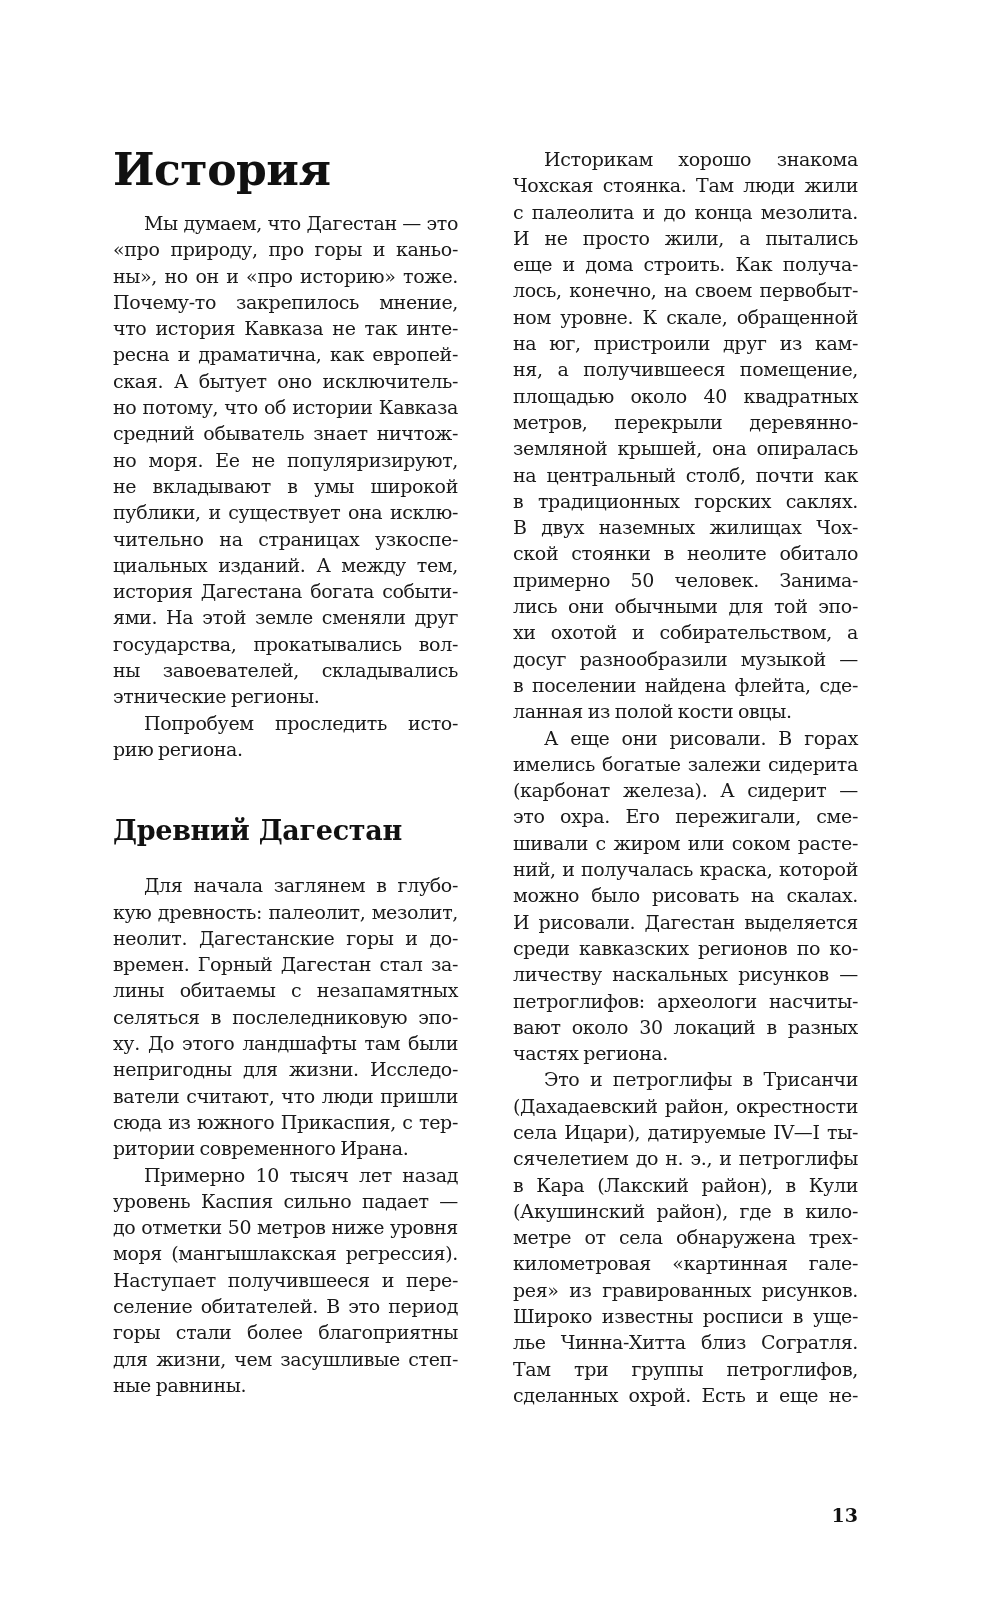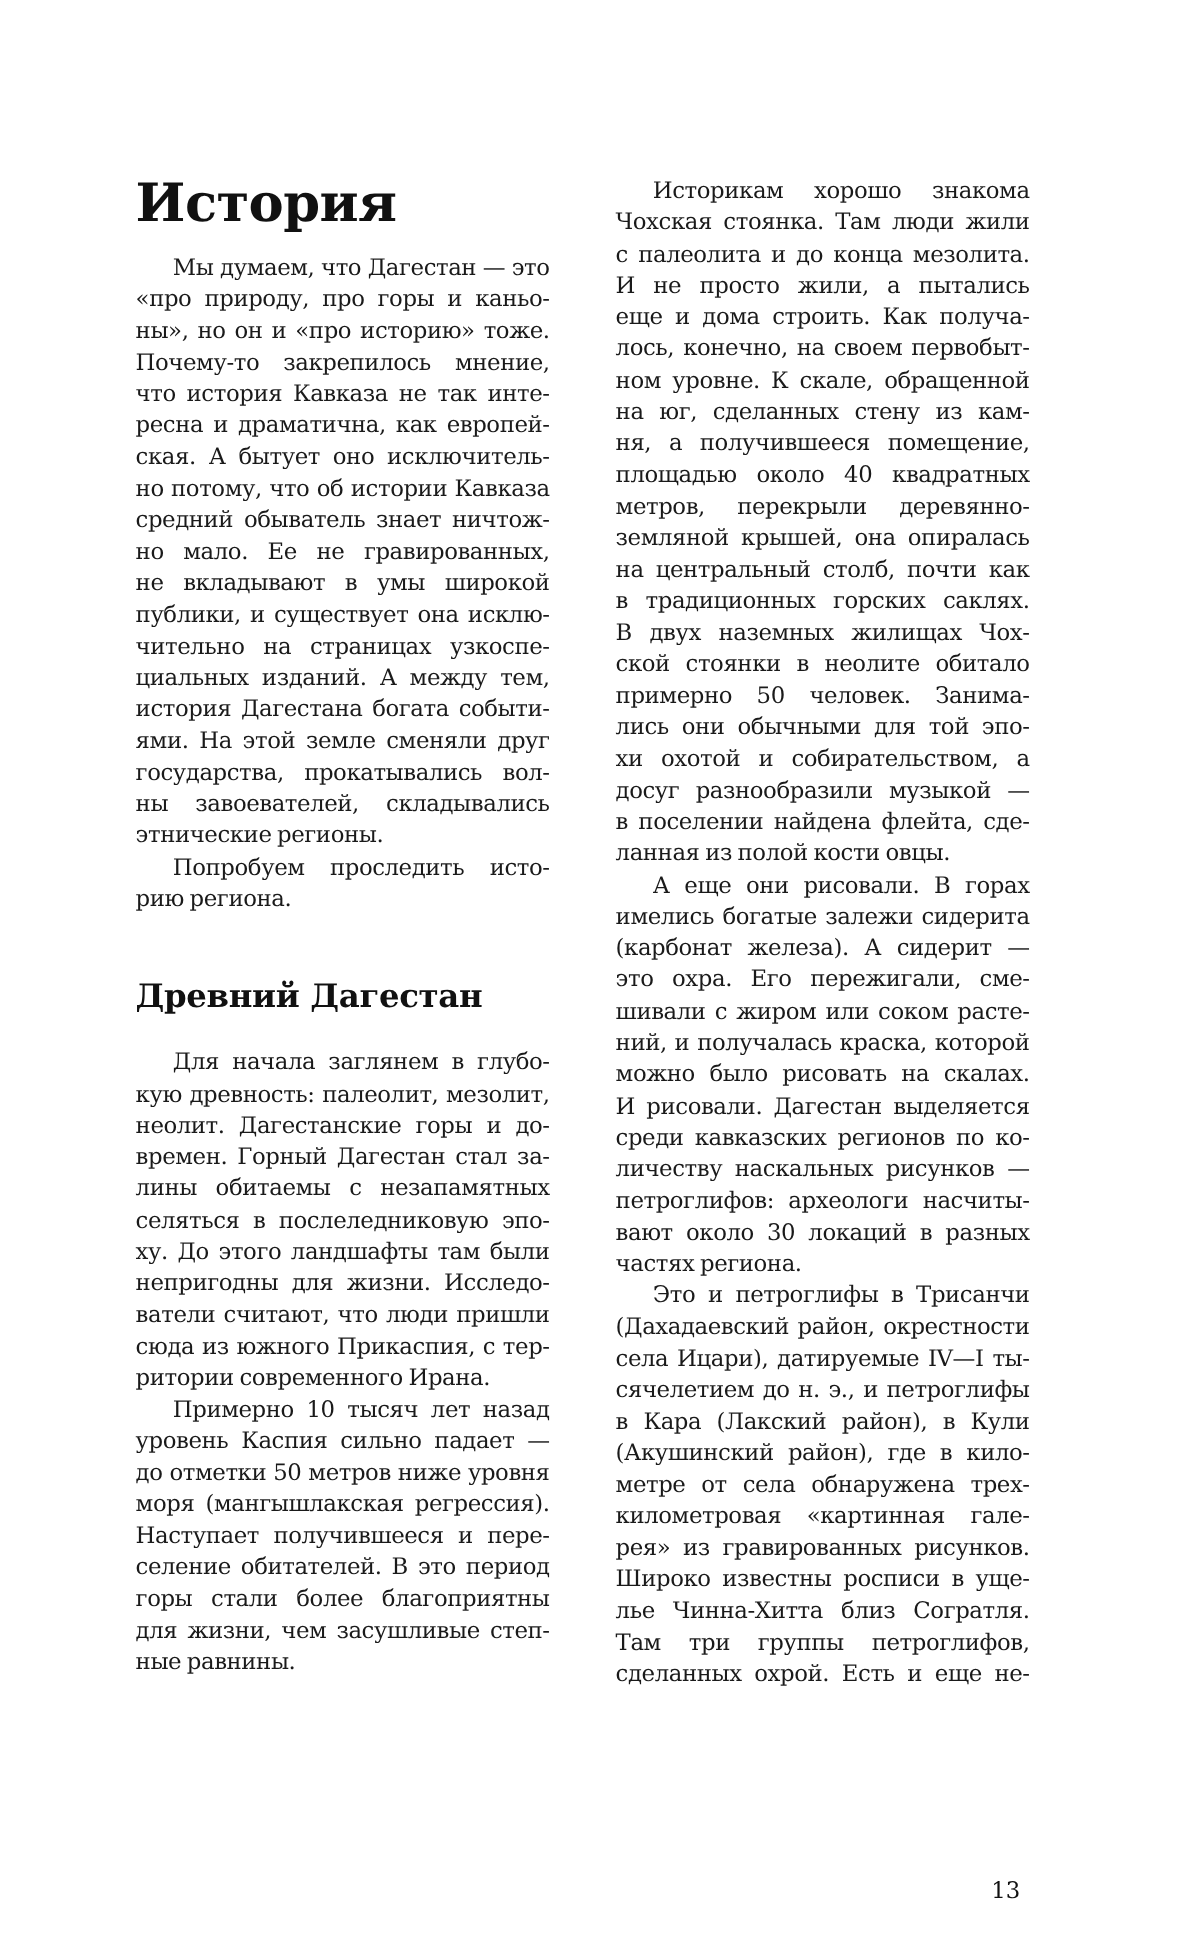--- a/index.html
+++ b/index.html
@@ -63,24 +63,25 @@
     }
     .line.indent {
       padding-left: 31px;
     }
     .gap-before-h2 { height: 52px; }
     .gap-after-h2 { height: 24px; }
 
     .page-number {
       position: absolute;
       left: 826px;
-      top: 1564px;
+      top: 1503px;
       width: 32px;
+      text-align: right;
       font-family: "DejaVu Serif", serif;
-      font-weight: normal;
+      font-weight: bold;
       font-size: 19px;
       line-height: 24px;
       color: #111;
     }
   </style>
 </head>
 <body>
 
 <div class="page">
 
@@ -90,21 +91,21 @@
         <div class="para">
           <span class="line indent">Мы думаем, что Дагестан — это</span>
           <span class="line">«про природу, про горы и каньо-</span>
           <span class="line">ны», но он и «про историю» тоже.</span>
           <span class="line">Почему-то закрепилось мнение,</span>
           <span class="line">что история Кавказа не так инте-</span>
           <span class="line">ресна и драматична, как европей-</span>
           <span class="line">ская. А бытует оно исключитель-</span>
           <span class="line">но потому, что об истории Кавказа</span>
           <span class="line">средний обыватель знает ничтож-</span>
-          <span class="line">но мало. Ее не гравированных,</span>
+          <span class="line">но моря. Ее не популяризируют,</span>
           <span class="line">не вкладывают в умы широкой</span>
           <span class="line">публики, и существует она исклю-</span>
           <span class="line">чительно на страницах узкоспе-</span>
           <span class="line">циальных изданий. А между тем,</span>
           <span class="line">история Дагестана богата событи-</span>
           <span class="line">ями. На этой земле сменяли друг</span>
           <span class="line">государства, прокатывались вол-</span>
           <span class="line">ны завоевателей, складывались</span>
           <span class="line last">этнические регионы.</span>
         </div>
@@ -147,21 +148,21 @@
   <div class="column col-right">
     <div id="right">
         <div class="para">
           <span class="line indent">Историкам хорошо знакома</span>
           <span class="line">Чохская стоянка. Там люди жили</span>
           <span class="line">с палеолита и до конца мезолита.</span>
           <span class="line">И не просто жили, а пытались</span>
           <span class="line">еще и дома строить. Как получа-</span>
           <span class="line">лось, конечно, на своем первобыт-</span>
           <span class="line">ном уровне. К скале, обращенной</span>
-          <span class="line">на юг, сделанных стену из кам-</span>
+          <span class="line">на юг, пристроили друг из кам-</span>
           <span class="line">ня, а получившееся помещение,</span>
           <span class="line">площадью около 40 квадратных</span>
           <span class="line">метров, перекрыли деревянно-</span>
           <span class="line">земляной крышей, она опиралась</span>
           <span class="line">на центральный столб, почти как</span>
           <span class="line">в традиционных горских саклях.</span>
           <span class="line">В двух наземных жилищах Чох-</span>
           <span class="line">ской стоянки в неолите обитало</span>
           <span class="line">примерно 50 человек. Занима-</span>
           <span class="line">лись они обычными для той эпо-</span>

